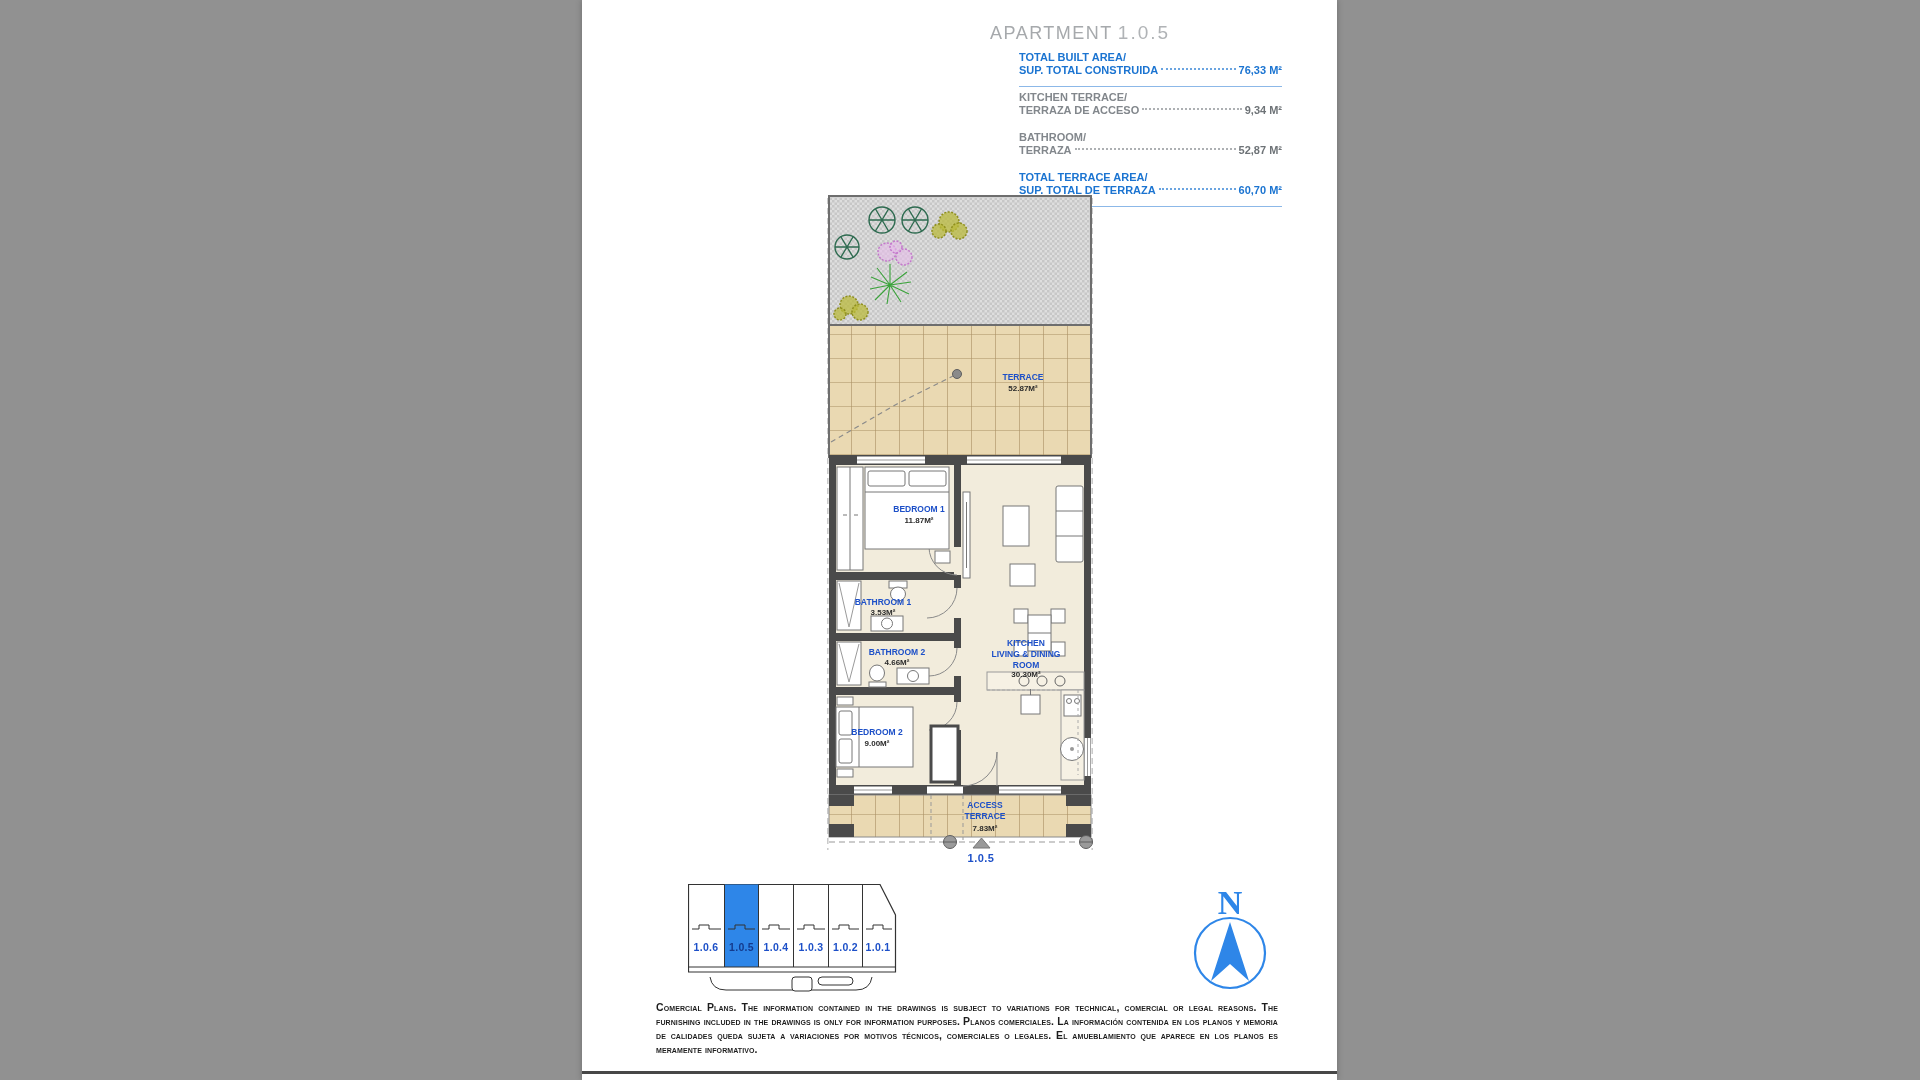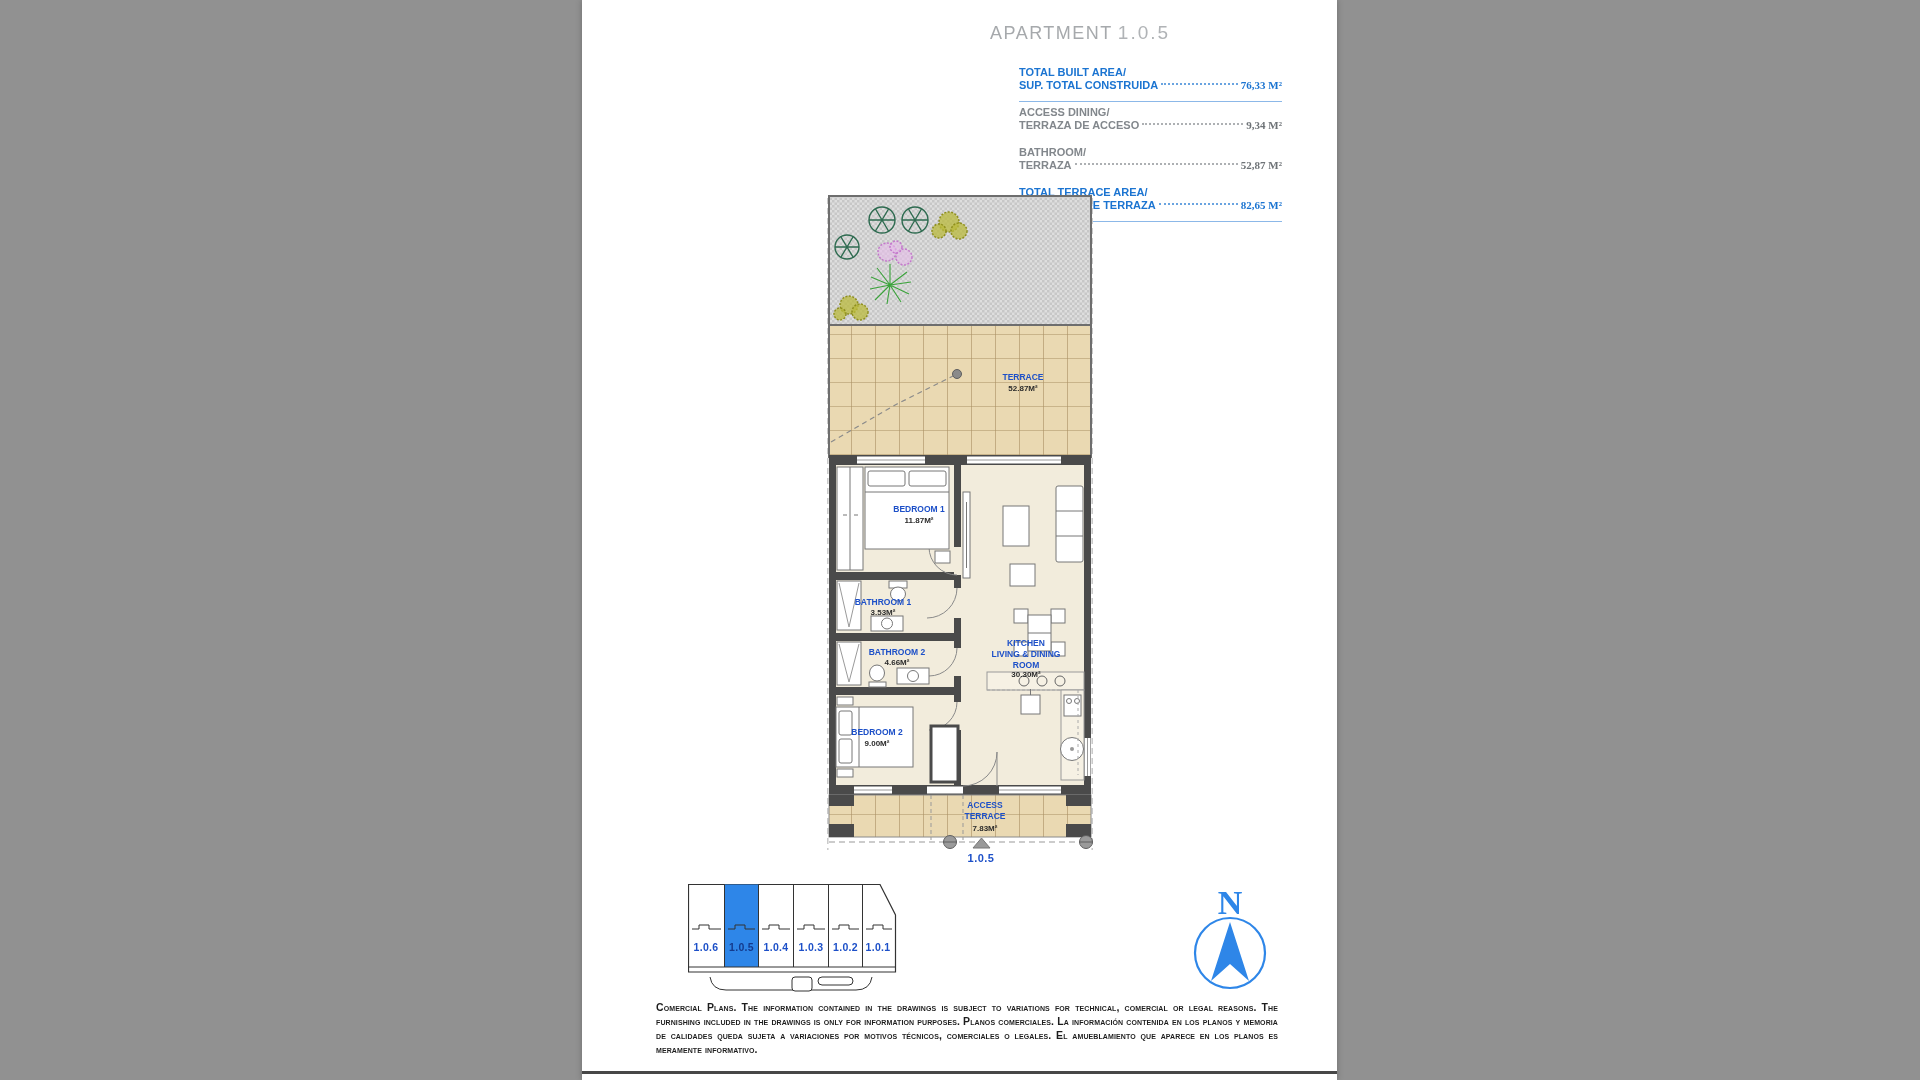--- a/index.html
+++ b/index.html
@@ -1,27 +1,27 @@
 <!DOCTYPE html>
 <html><head>
 <meta charset="utf-8">
 <style>
   html,body{margin:0;padding:0;background:#919191;font-family:"Liberation Sans",sans-serif;}
   .canvas{position:relative;width:1920px;height:1080px;background:#919191;overflow:hidden;}
   .page{position:absolute;left:582px;top:0;width:755px;height:1080px;background:#ffffff;box-shadow:0 0 6px rgba(0,0,0,.25);}
   
   .header{position:absolute;left:408px;top:22px;width:292px;}
-  .title{font-size:18px;letter-spacing:1.5px;color:#a6a9ac;margin-bottom:22px;white-space:nowrap;}
+  .title{font-size:18px;letter-spacing:1.5px;color:#a6a9ac;margin-bottom:7px;white-space:nowrap;}
   .title .unit{font-size:19px;letter-spacing:2px;margin-left:5px;color:#b0b3b6;}
   .arow{font-size:11px;font-weight:bold;line-height:13px;margin-bottom:4px;padding-bottom:9px;margin-left:29px;}
   .arow.blue{color:#1b74d1;border-bottom:1px solid #8cb8e8;}
   .arow.gray{color:#82878c;border-bottom:1px solid transparent;}
   .arow .l2{display:flex;align-items:center;}
   .arow .dots{flex:1;border-bottom:2px dotted currentColor;margin:0 3px;transform:translateY(-2px);opacity:.65;}
-  .arow .val{white-space:nowrap;font-family:Liberation Serif, serif;}
+  .arow .val{white-space:nowrap;}
   .arow.gray .val{color:#6e7377;}
   
   .plan-svg{position:absolute;left:245px;top:190px;}
   .building-svg{position:absolute;left:106px;top:884px;}
   .compass-svg{position:absolute;left:610px;top:882px;}
   text{font-family:"Liberation Sans",sans-serif;}
   .room-name{font-size:8.5px;font-weight:bold;fill:#1d50c8;}
   .room-area{font-size:8px;font-weight:bold;fill:#2b2b2b;}
   .unit-marker{font-size:11px;font-weight:bold;fill:#1d50c8;letter-spacing:.5px;}
   .bunit{font-size:10.5px;font-weight:bold;fill:#1d50c8;letter-spacing:.3px;}
@@ -43,41 +43,41 @@
       </div>
       <div class="arow blue">
         <div class="l1">TOTAL BUILT AREA/</div>
         <div class="l2">
           <span>SUP. TOTAL CONSTRUIDA</span>
           <span class="dots"></span>
           <span class="val">76,33 M²</span>
         </div>
       </div>
       <div class="arow gray">
-        <div class="l1">ACCESS DINING/</div>
+        <div class="l1">KITCHEN TERRACE/</div>
         <div class="l2">
           <span>TERRAZA DE ACCESO</span>
           <span class="dots"></span>
           <span class="val">9,34 M²</span>
         </div>
       </div>
       <div class="arow gray">
         <div class="l1">BATHROOM/</div>
         <div class="l2">
           <span>TERRAZA</span>
           <span class="dots"></span>
           <span class="val">52,87 M²</span>
         </div>
       </div>
       <div class="arow blue">
         <div class="l1">TOTAL TERRACE AREA/</div>
         <div class="l2">
           <span>SUP. TOTAL DE TERRAZA</span>
           <span class="dots"></span>
-          <span class="val">82,65 M²</span>
+          <span class="val">60,70 M²</span>
         </div>
       </div>
     </div>
 
     <svg class="plan-svg" width="266" height="680" viewBox="0 0 266 680">
       <defs>
         <pattern id="gravel" width="5" height="5" patternUnits="userSpaceOnUse">
           <rect width="5" height="5" fill="#dedede"></rect>
           <rect width="2.5" height="2.5" fill="#c7c7c7"></rect>
           <rect x="2.5" y="2.5" width="2.5" height="2.5" fill="#c7c7c7"></rect>

